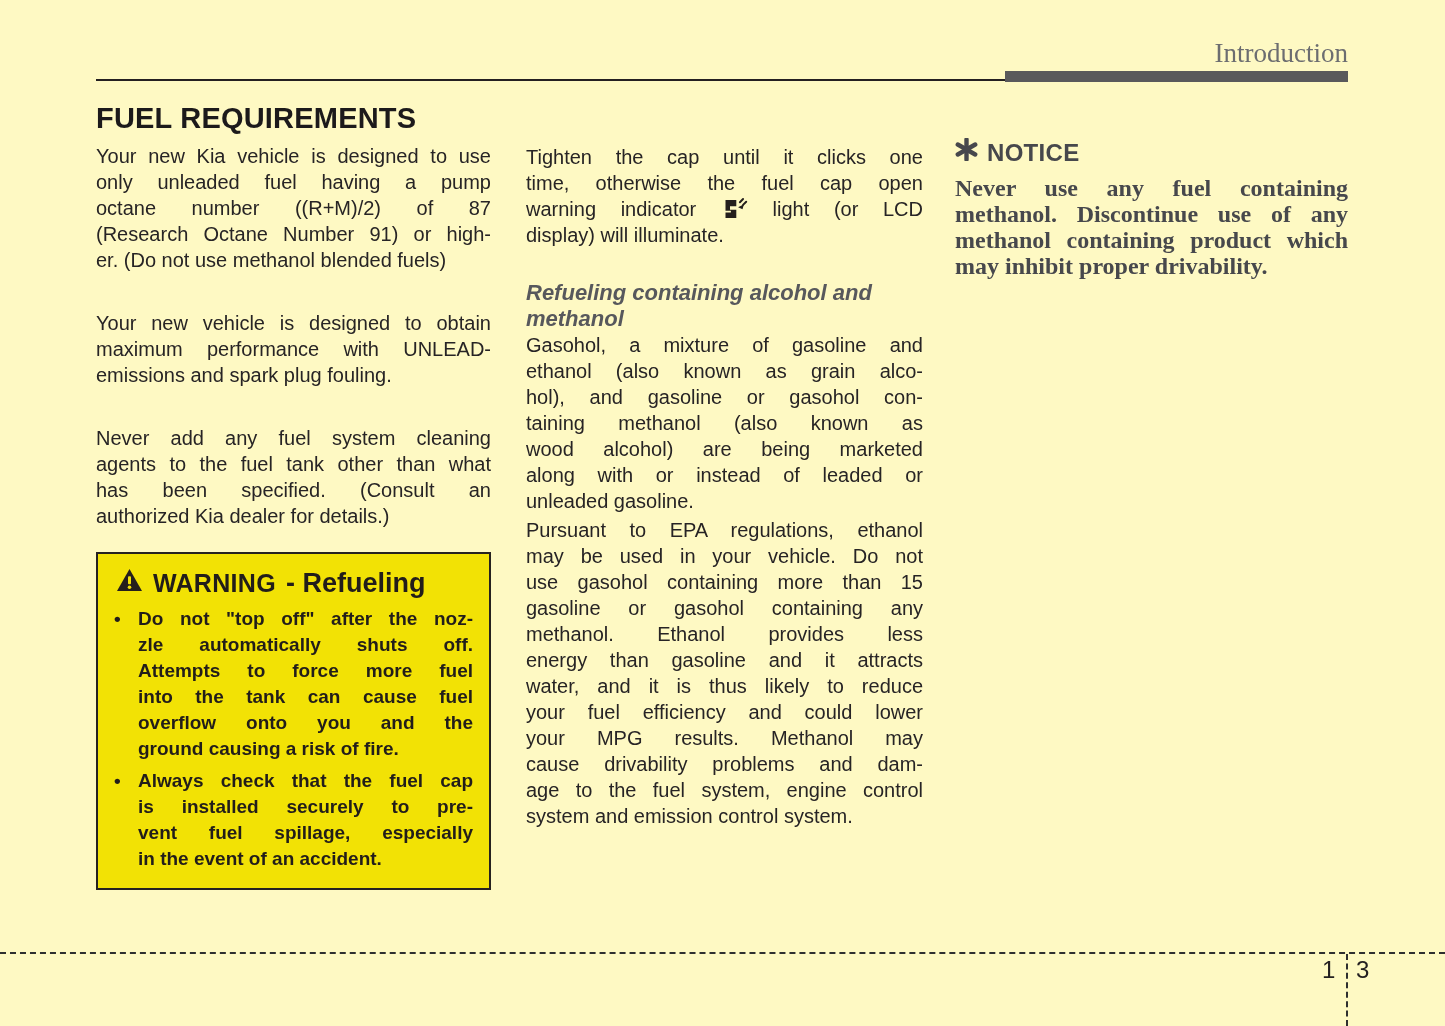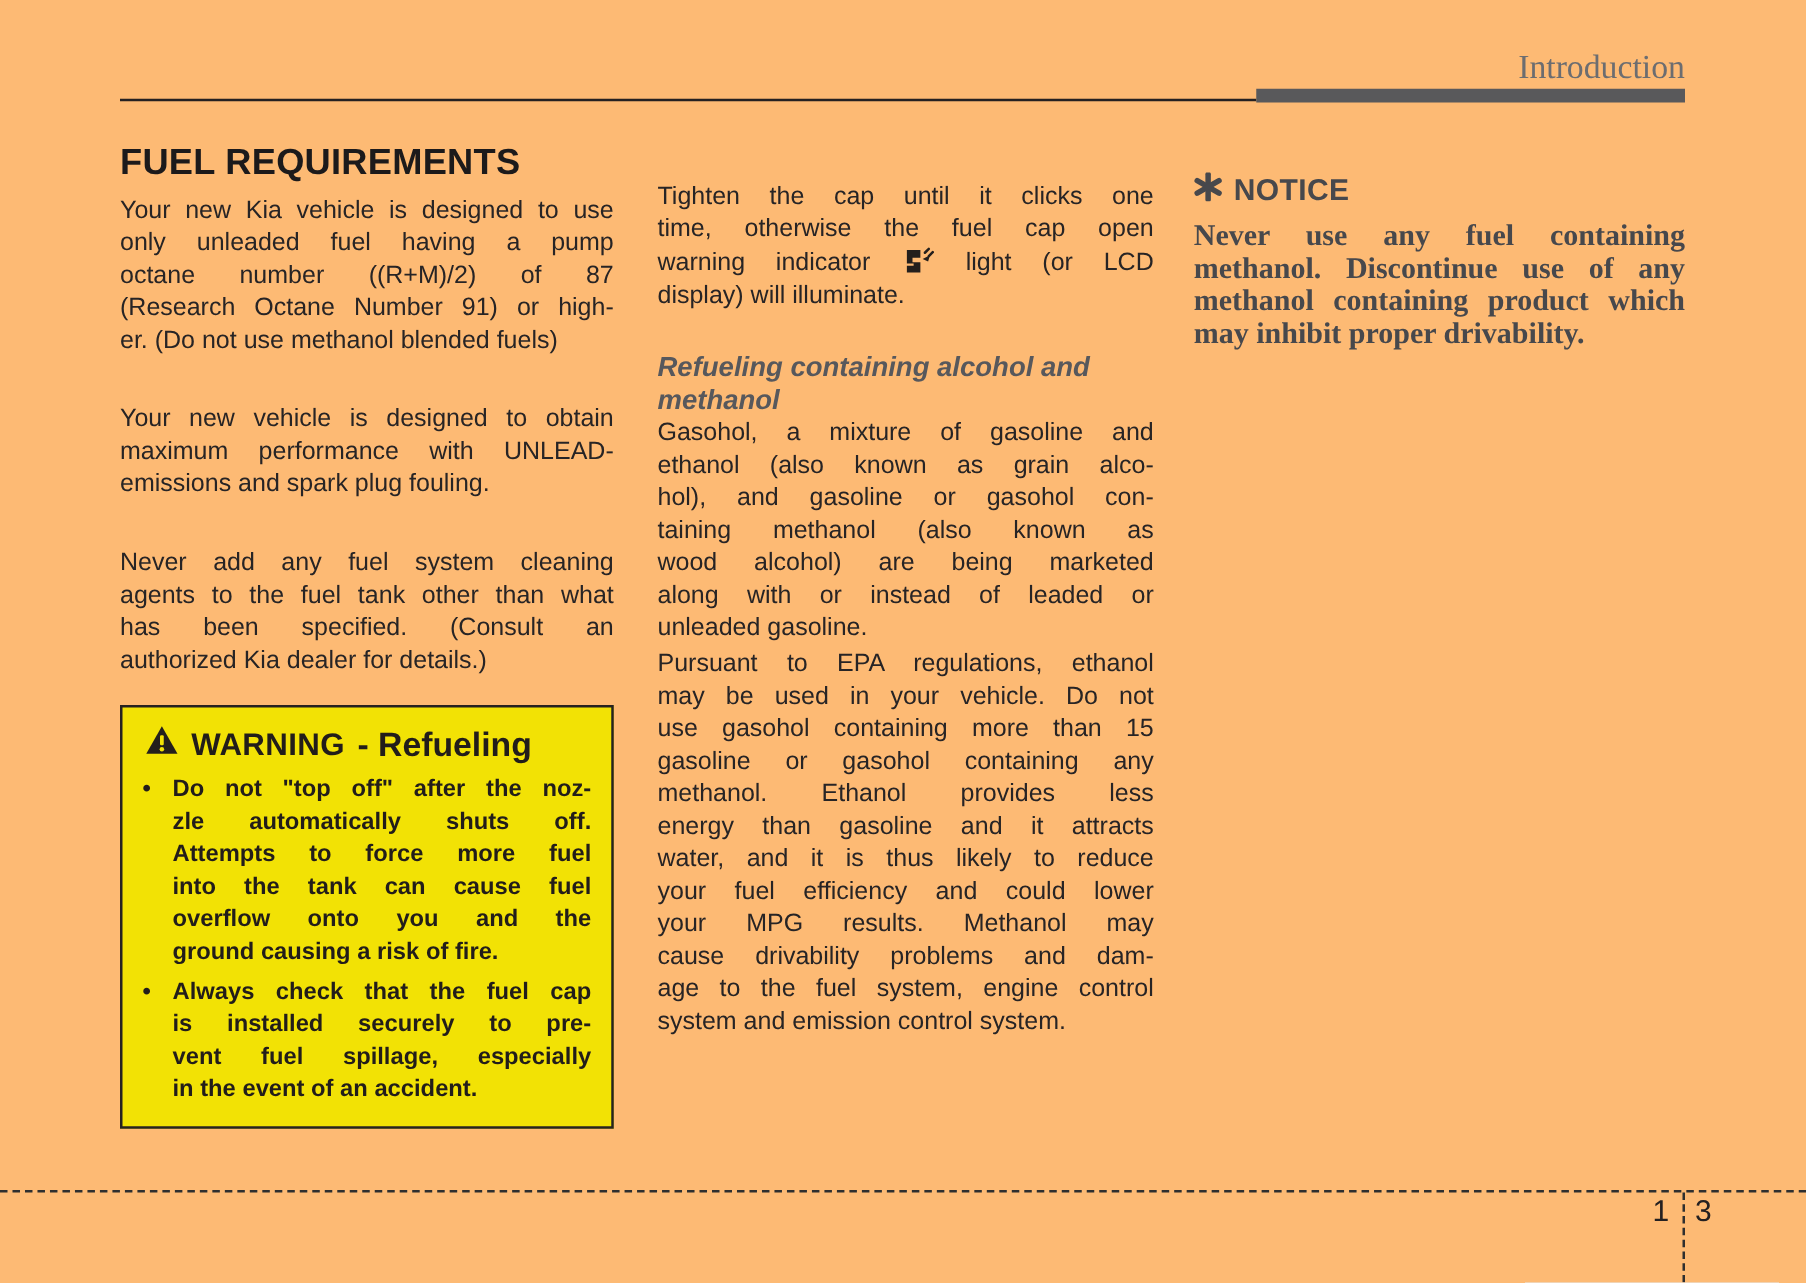--- a/index.html
+++ b/index.html
@@ -8,39 +8,39 @@
     --warning-box-border:#262220;
     --warning-text:#221d1a;
     --header-bar:#59595b;
     --subheading-text:#57585c;
     --notice-text:#47484c;
     --header-text:#6c6d70;
     --rule-color:#2f2f2f;
   }
   html,body{margin:0;padding:0;background:#e8e8e8;}
   .page{
-    position:relative;width:1445px;height:1026px;background:#fdba74;
+    position:relative;width:1445px;height:1026px;background:#fef9c3;
     font-family:"Liberation Sans",sans-serif;color:var(--body-text);
     overflow:hidden;
   }
   
   .header-title{
     position:absolute;top:38px;right:97px;
     font-family:"Liberation Serif",serif;font-size:27px;color:var(--header-text);
   }
   .rule-thin{position:absolute;left:96px;top:79px;width:909px;height:2px;background:#242021;}
   .rule-bar{position:absolute;left:1005px;top:71px;width:343px;height:11px;background:var(--header-bar);}
   
   .col{position:absolute;font-size:20px;line-height:26px;}
   .col1{left:96px;top:101px;width:395px;}
   .col2{left:526px;top:144px;width:397px;}
   .col3{left:955px;top:138px;width:393px;}
   .title{
     font-size:29px;line-height:34px;font-weight:bold;color:#1c1a1b;
-    margin:12px 0 8px 0;letter-spacing:0.2px;
+    margin:0 0 8px 0;letter-spacing:0.2px;
   }
   .para{margin:0;}
   .m-b37{margin-bottom:37px;}
   .m-b32{margin-bottom:32px;}
   .m-b23{margin-bottom:23px;}
   .m-b6{margin-bottom:6px;}
   .m-b3{margin-bottom:3px;}
   .ln{text-align:justify;text-align-last:justify;}
   .para > .ln:last-child{text-align-last:auto;}
   .no-last > .ln:last-child{text-align-last:justify;}

